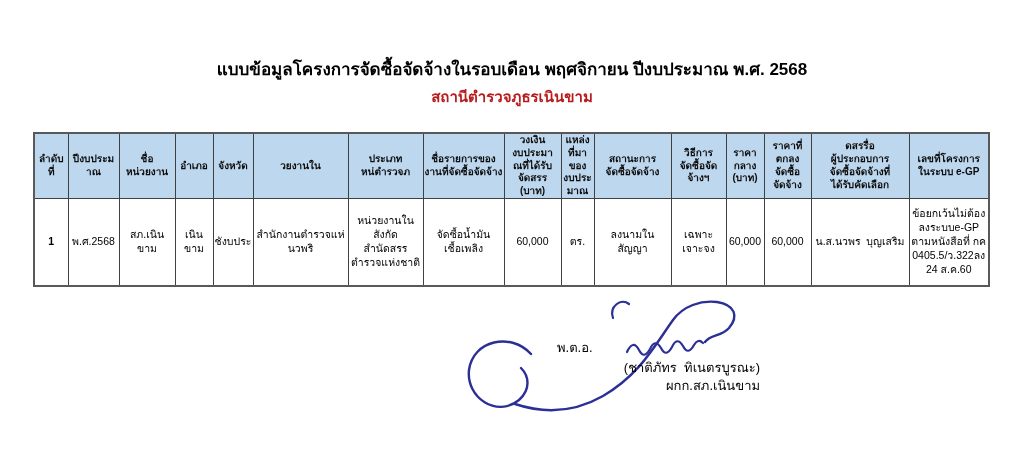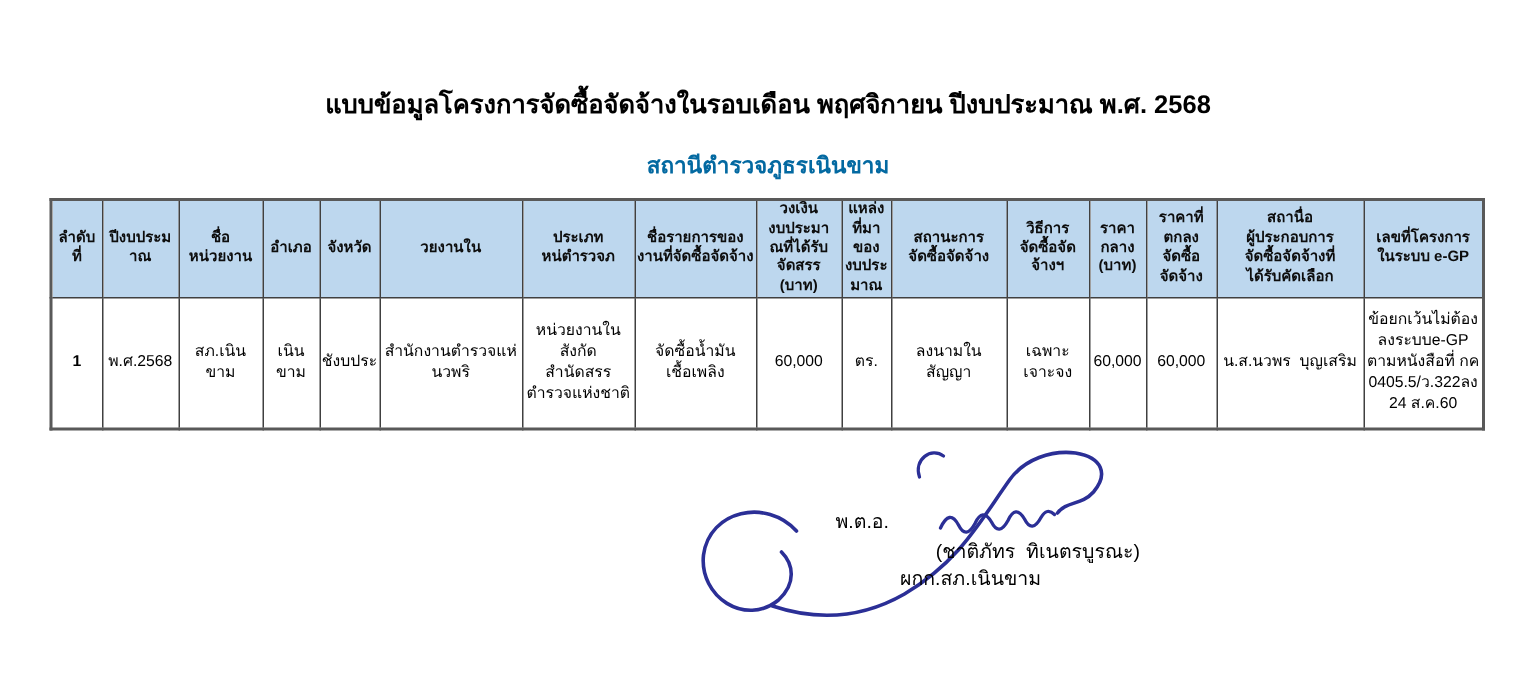--- a/index.html
+++ b/index.html
@@ -7,22 +7,22 @@
     width:1024px;height:456px;overflow:hidden;position:relative;
     font-family:"Liberation Sans","DejaVu Sans",sans-serif;color:#000;
   }
   .page{position:relative;width:1024px;height:456px;background:#fff;}
 
   .doc-title{
     padding-top:58px;text-align:center;font-size:17px;font-weight:bold;
     line-height:24px;color:#000;
   }
   .doc-subtitle{
-    margin-top:19px;text-align:center;font-size:15px;font-weight:bold;
-    line-height:20px;color:#0369a1;
+    margin-top:5px;text-align:center;font-size:15px;font-weight:bold;
+    line-height:20px;color:#b91c1c;
   }
 
   table.proc{
     position:absolute;left:33px;top:132px;width:955px;
     border-collapse:collapse;table-layout:fixed;
     border:2px solid #595959;
   }
   table.proc th, table.proc td{
     border:1px solid #404040;
     text-align:center;vertical-align:middle;
@@ -37,21 +37,21 @@
   table.proc td{
     font-size:10.5px;line-height:1.32;height:86px;background:#fff;
   }
   td.clip{white-space:nowrap;padding:0;}
   td.bold{font-weight:bold;}
 
   .sig-block{position:absolute;left:0;top:0;width:819px;height:456px;pointer-events:none;}
   .sig-svg{position:absolute;left:445px;top:296px;width:300px;height:126px;}
   .sig-rank{position:absolute;left:557px;top:340px;font-size:13px;line-height:15px;}
   .sig-name{position:absolute;left:600px;top:360px;width:160px;text-align:right;font-size:13px;line-height:16px;}
-  .sig-pos{position:absolute;left:600px;top:378px;width:160px;text-align:left;font-size:13px;line-height:16px;}
+  .sig-pos{position:absolute;left:600px;top:378px;width:160px;text-align:right;font-size:13px;line-height:16px;}
 </style>
 </head>
 <body>
 
 <div class="page">
 
   <div class="doc-title">แบบข้อมูลโครงการจัดซื้อจัดจ้างในรอบเดือน พฤศจิกายน ปีงบประมาณ พ.ศ. 2568</div>
   <div class="doc-subtitle">สถานีตำรวจภูธรเนินขาม</div>
 
   <table class="proc">
@@ -103,21 +103,21 @@
         <th>วิธีการ
 จัดซื้อจัด
 จ้างฯ</th>
         <th>ราคา
 กลาง
 (บาท)</th>
         <th>ราคาที่
 ตกลง
 จัดซื้อ
 จัดจ้าง</th>
-        <th>สถานื่อ
+        <th>ดสรรื่อ
 ผู้ประกอบการ
 จัดซื้อจัดจ้างที่
 ได้รับคัดเลือก</th>
         <th>เลขที่โครงการ
 ในระบบ e-GP</th>
       </tr>
     </thead>
     <tbody>
       <tr>
         <td class="bold">1</td>

